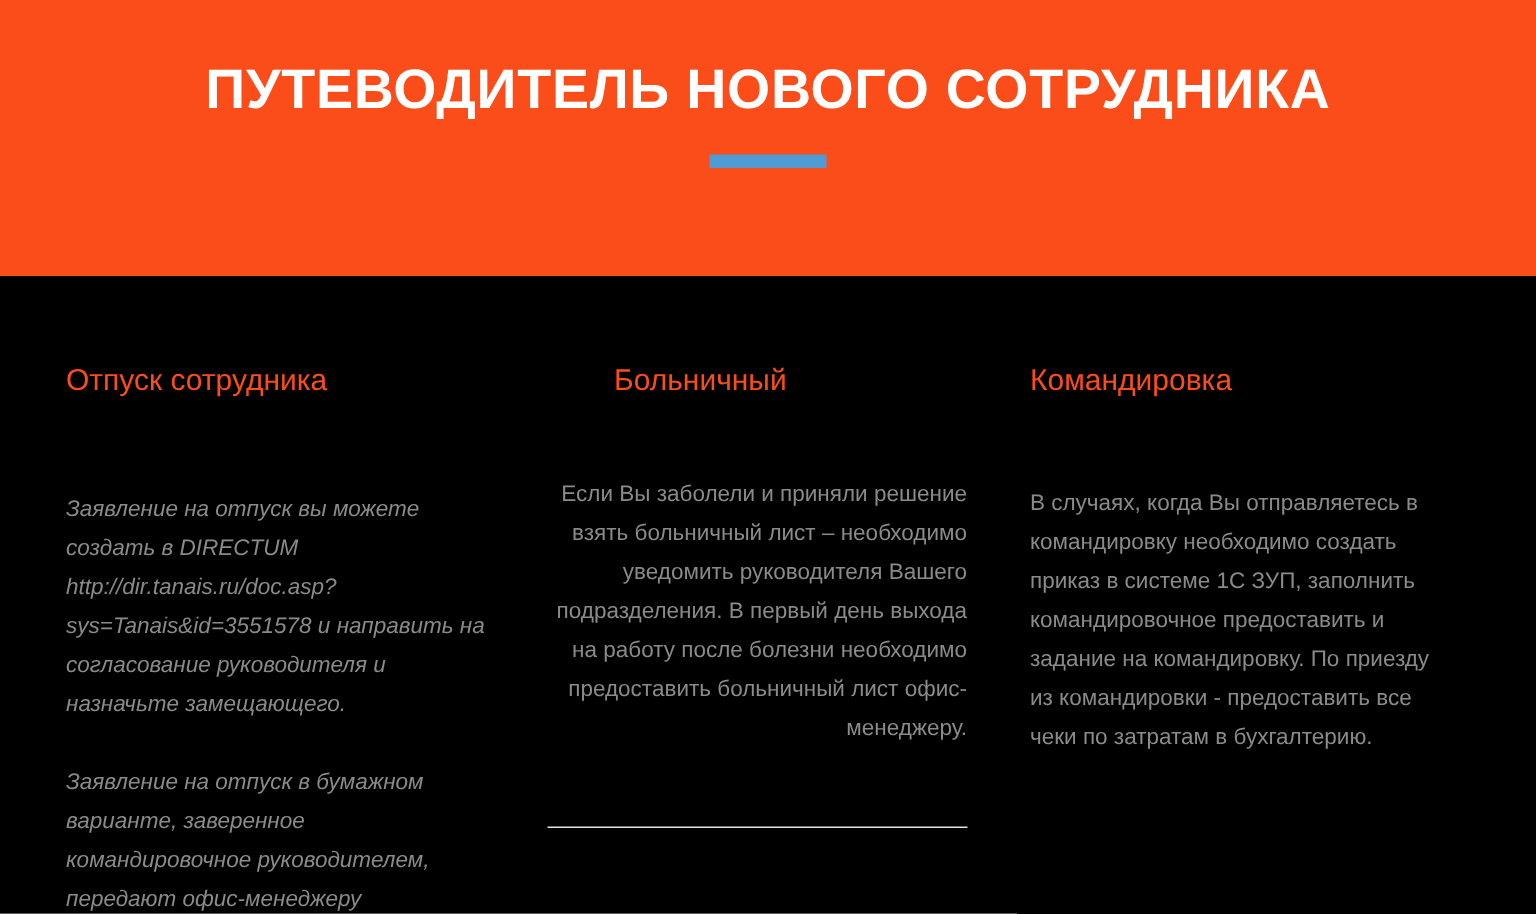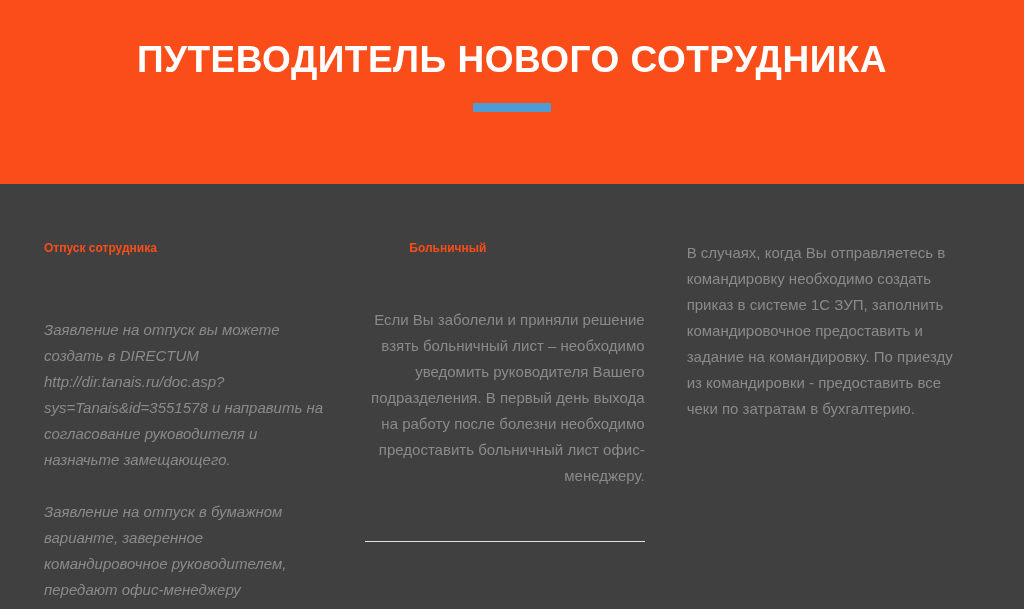--- a/index.html
+++ b/index.html
@@ -10,21 +10,21 @@
     width: 1024px;
     height: 609px;
     background: #ffffff;
     font-family: "Liberation Sans", sans-serif;
     overflow: hidden;
   }
   .page {
     position: relative;
     width: 1024px;
     height: 609px;
-    background: #404040;
+    background: #000000;
   }
   
   .hero {
     position: relative;
     width: 100%;
     height: 184px;
     background: #fb4d19;
     box-sizing: border-box;
     display: flex;
     flex-direction: column;
@@ -55,22 +55,22 @@
     box-sizing: border-box;
     width: 100%;
   }
   .col {
     box-sizing: border-box;
     width: 33.3333%;
     padding: 0 28px 0 14px;
   }
   .col-title {
     color: #fb4d19;
-    font-size: 12px;
-    font-weight: bold;
+    font-size: 20px;
+    font-weight: normal;
     margin-top: 57px;
     margin-bottom: 0;
     line-height: 1.3;
   }
   .col-2 .col-title { margin-top: 57px; margin-left: 44px; }
   .col-body {
     margin-top: 42px;
     color: #8a8a8a;
     font-size: 15px;
     line-height: 26px;
@@ -122,20 +122,21 @@
 
     <div class="col col-2">
       <div class="col-title">Больничный</div>
       <div class="col-body">
         <p>Если Вы заболели и приняли решение взять больничный лист – необходимо уведомить руководителя Вашего подразделения. В первый день выхода на работу после болезни необходимо предоставить больничный лист офис-менеджеру.</p>
       </div>
       <hr class="divider">
     </div>
 
     <div class="col col-3">
+      <div class="col-title">Командировка</div>
       <div class="col-body">
         <p>В случаях, когда Вы отправляетесь в командировку необходимо создать приказ в системе 1С ЗУП, заполнить командировочное предоставить и задание на командировку. По приезду из командировки - предоставить все чеки по затратам в бухгалтерию.</p>
       </div>
       <hr class="divider">
     </div>
 
   </div>
 
 </div>
 

